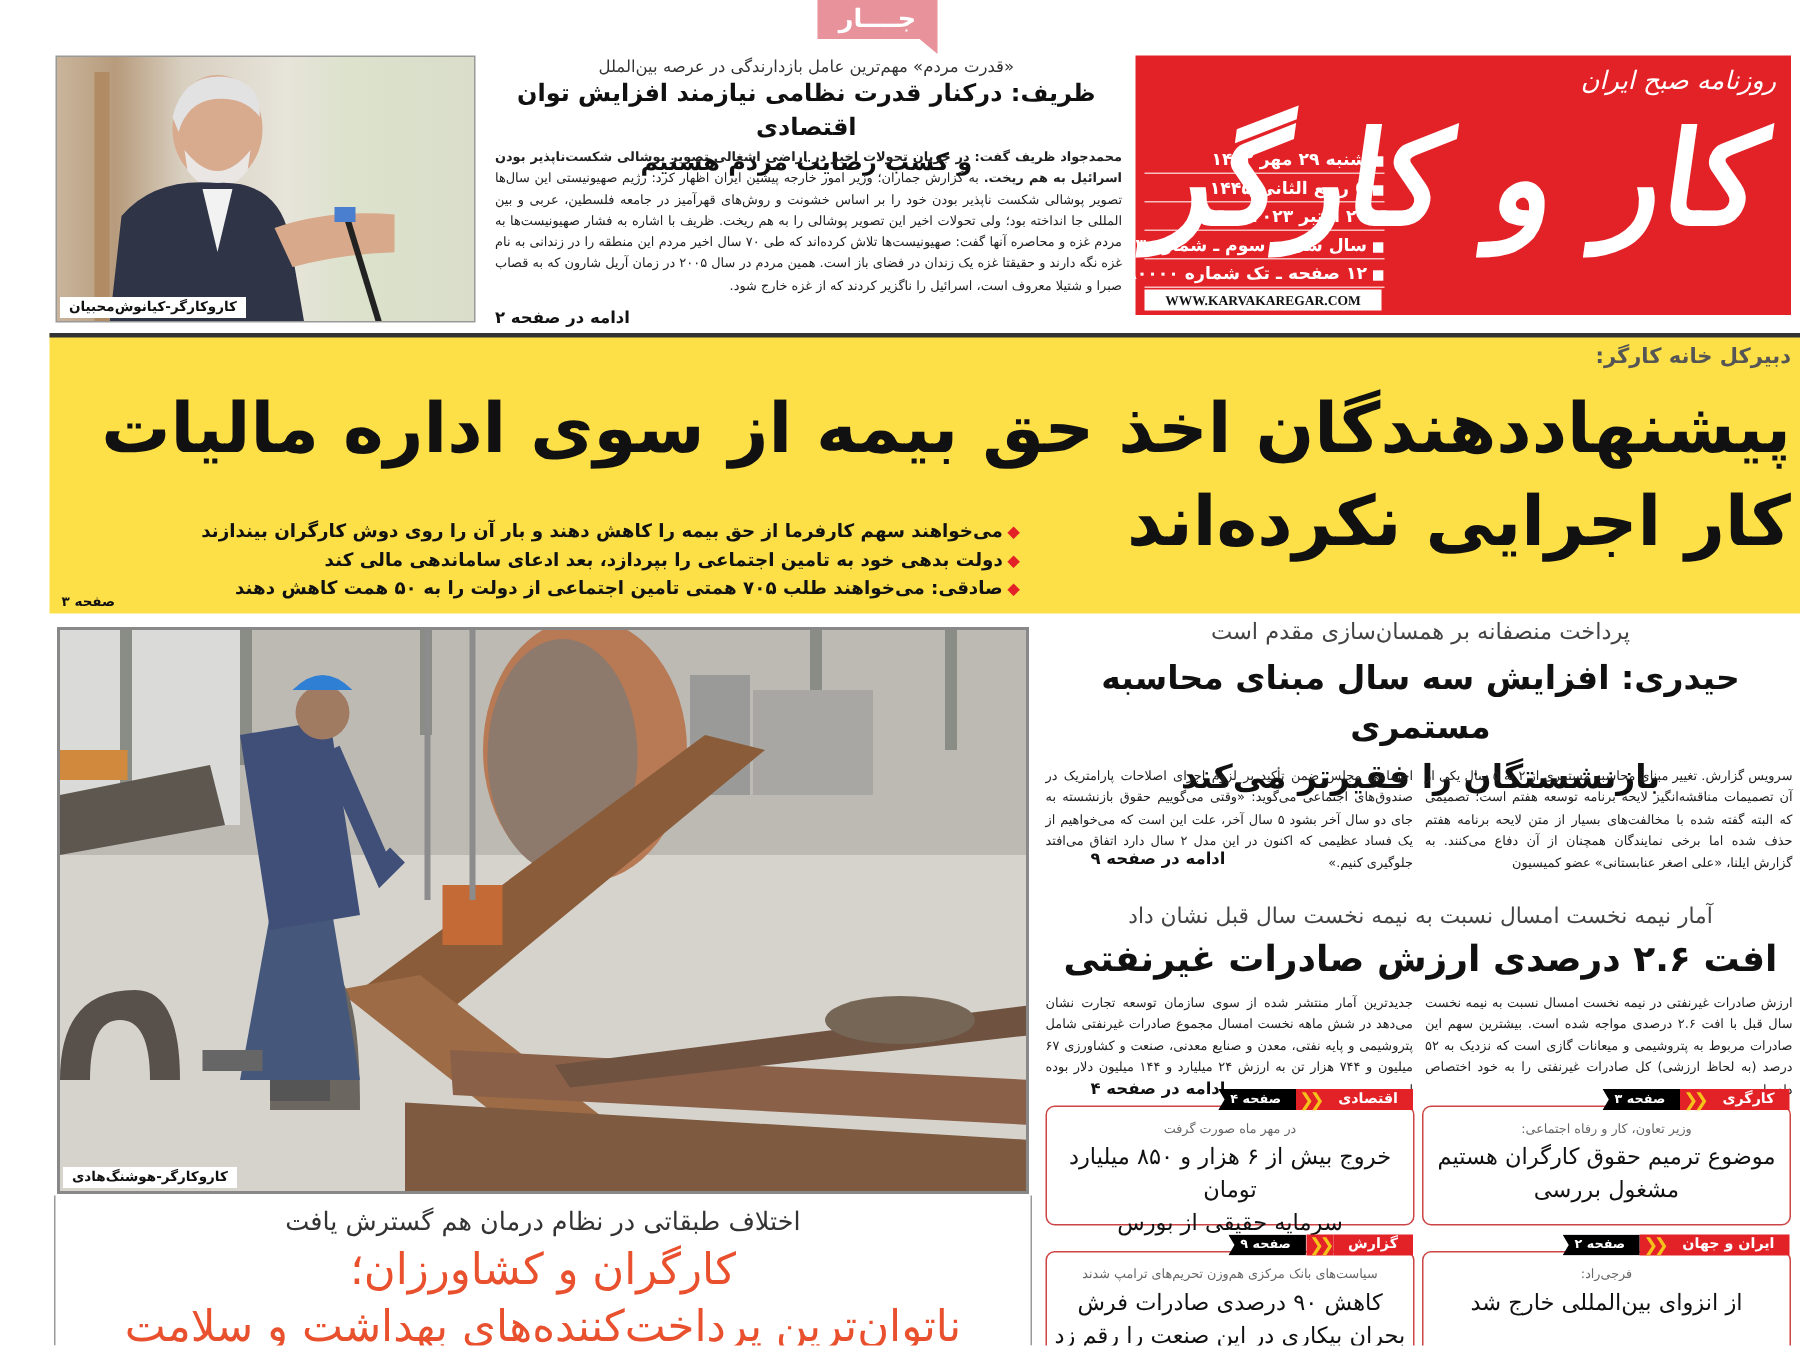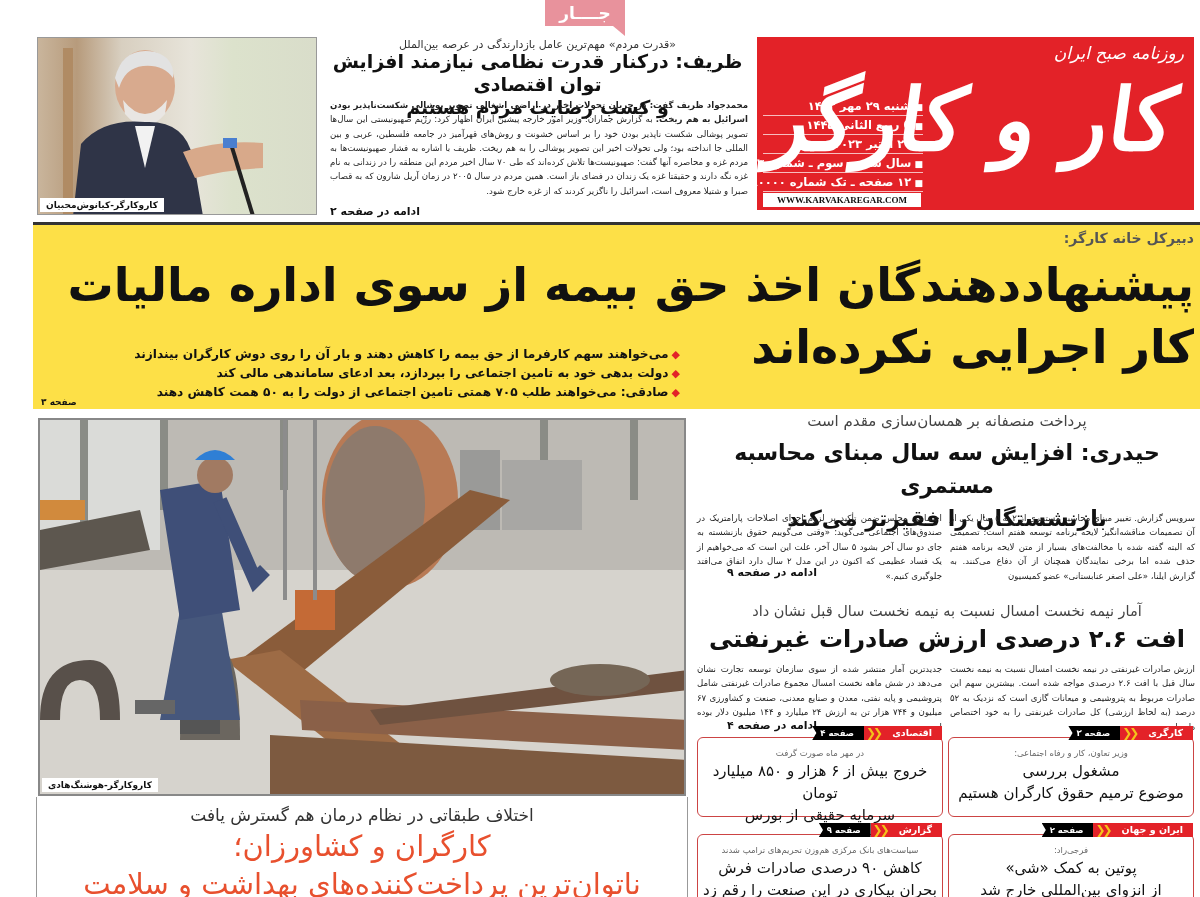--- a/index.html
+++ b/index.html
@@ -14,21 +14,21 @@
   .mast-info .row { color: #fff; font-weight: bold; font-size: 11.5px; padding: 2px 0 2px; border-bottom: 1px solid rgba(255,255,255,.7); direction: rtl; text-align: right; white-space: nowrap; }
   .mast-info .row::before { content: "■ "; font-size: 9px; }
   .mast-url { left: 6px; top: 156px; width: 158px; height: 14px; background: #fff; color: #111; font-family: "Liberation Serif", serif; font-weight: bold; font-size: 9px; text-align: center; line-height: 14px; }
 
   
   .jaar { left: 545px; top: 0; width: 80px; height: 26px; background: #e8929c; color: #fff; font-weight: bold; font-size: 17px; text-align: center; line-height: 26px; }
   .jaar::after { content: ""; position: absolute; right: 0; bottom: -10px; border-right: 12px solid #e8929c; border-bottom: 10px solid transparent; }
 
   
   .zarif-kicker { left: 330px; top: 38px; width: 415px; text-align: center; font-size: 11px; color: #333; direction: rtl; }
-  .zarif-head { left: 330px; top: 50px; width: 415px; text-align: center; font-weight: bold; font-size: 19px; line-height: 23px; direction: rtl; }
+  .zarif-head { left: 330px; top: 50px; width: 415px; text-align: center; font-weight: bold; font-size: 16px; line-height: 23px; direction: rtl; }
   .zarif-body { left: 330px; top: 98px; width: 418px; font-size: 8.6px; line-height: 14.3px; text-align: justify; direction: rtl; color: #222; }
   .zarif-lead { font-weight: bold; }
   .zarif-cont { left: 330px; top: 205px; width: 418px; font-weight: bold; font-size: 11px; direction: rtl; text-align: left; }
   .zarif-photo { left: 37px; top: 37px; width: 280px; height: 178px; border: 1px solid #999; background: linear-gradient(90deg,#c9b59c 0%,#b79b7c 14%,#d8cfc0 30%,#e7e4da 55%,#dce2cc 70%,#d9ddca 100%); overflow: hidden; }
   .zarif-person { position: absolute; left: 25px; top: 10px; width: 200px; height: 168px; }
   .caption-box { position: absolute; left: 2px; bottom: 2px; background: #fff; padding: 2px 6px; font-size: 9px; font-weight: bold; direction: rtl; }
 
   
   .banner { left: 33px; top: 222px; width: 1167px; height: 187px; background: #fde047; border-top: 3px solid #333; }
   .banner-kicker { right: 6px; top: 5px; font-weight: bold; font-size: 14px; color: #555; direction: rtl; }
@@ -196,22 +196,22 @@
 <div class="abs cont-link exports-cont">ادامه در صفحه ۴</div>
 
 <div class="abs card card-a">
   <div class="card-tabbar">
     <span class="card-cat">کارگری</span>
     <span class="card-chev">❮❮</span>
     <span class="card-page">صفحه ۳</span>
   </div>
   <div class="card-kicker">وزیر تعاون، کار و رفاه اجتماعی:</div>
   <div class="card-title">
-    <div>مشغول بررسی</div>
-      <div>موضوع ترمیم حقوق کارگران هستیم</div>
+    <div>موضوع ترمیم حقوق کارگران هستیم</div>
+      <div>مشغول بررسی</div>
   </div>
 </div>
 
 <div class="abs card card-b">
   <div class="card-tabbar">
     <span class="card-cat">اقتصادی</span>
     <span class="card-chev">❮❮</span>
     <span class="card-page">صفحه ۴</span>
   </div>
   <div class="card-kicker">در مهر ماه صورت گرفت</div>
@@ -222,21 +222,20 @@
 </div>
 
 <div class="abs card card-c">
   <div class="card-tabbar">
     <span class="card-cat">ایران و جهان</span>
     <span class="card-chev">❮❮</span>
     <span class="card-page">صفحه ۲</span>
   </div>
   <div class="card-kicker">فرجی‌راد:</div>
   <div class="card-title">
-    <div>پوتین به کمک «شی»</div>
       <div>از انزوای بین‌المللی خارج شد</div>
   </div>
 </div>
 
 <div class="abs card card-d">
   <div class="card-tabbar">
     <span class="card-cat">گزارش</span>
     <span class="card-chev">❮❮</span>
     <span class="card-page">صفحه ۹</span>
   </div>

